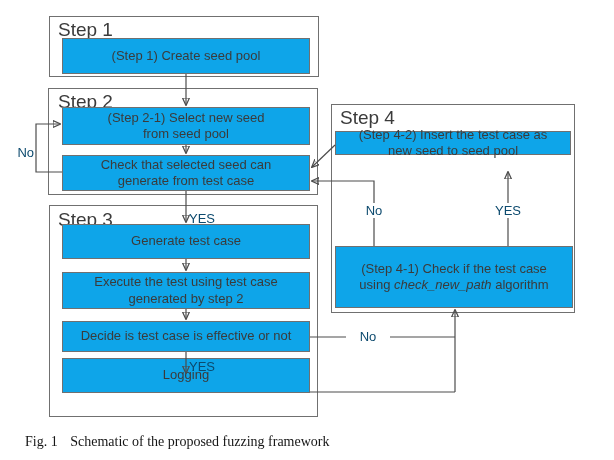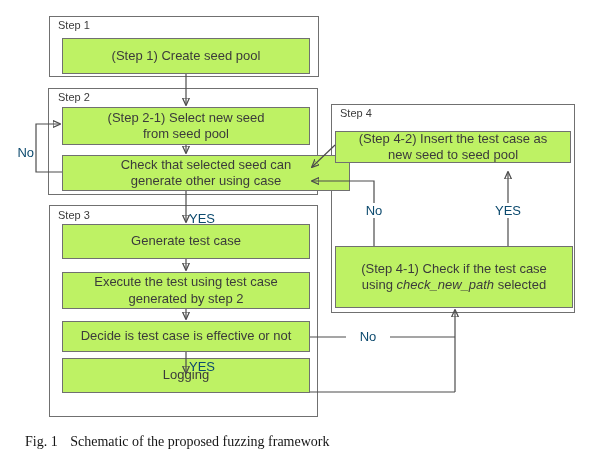--- a/index.html
+++ b/index.html
@@ -1,22 +1,22 @@
 <!DOCTYPE html>
 <html><head>
 <meta charset="utf-8">
 <style>
   html,body{margin:0;padding:0;background:#ffffff;}
   #stage{position:relative;width:614px;height:460px;background:#fff;overflow:hidden;
          font-family:"Liberation Sans",sans-serif;}
-  .box{position:absolute;box-sizing:border-box;border:1.4px solid #707070;background:#bef264;
+  .box{position:absolute;box-sizing:border-box;border:1.4px solid #707070;background:#0ea5e9;
        display:flex;flex-direction:column;align-items:center;justify-content:center;
        text-align:left;font-size:13px;line-height:16.5px;color:#3b3b3b;}
   .outer{position:absolute;box-sizing:border-box;border:1.4px solid #707070;background:#fff;}
-  .steplabel{position:absolute;font-size:11px;color:#3b3b3b;white-space:nowrap;}
+  .steplabel{position:absolute;font-size:19px;color:#3b3b3b;white-space:nowrap;}
   .lbl{position:absolute;font-size:13px;color:#0c4a6e;white-space:nowrap;z-index:6;}
   .lbl.masked{background:#fff;text-align:center;}
   .it{font-style:italic;}
   svg.flow{position:absolute;left:0;top:0;z-index:5;pointer-events:none;}
   svg.flow path{stroke:#4c4c4c;stroke-width:1.2;fill:none;}
   #caption{position:absolute;left:25px;top:434px;font-family:"Liberation Serif",serif;
            font-size:14px;color:#151515;white-space:nowrap;}
   #caption .cap-label{font-weight:normal;}
   #caption .cap-text{margin-left:9px;}
 </style>
@@ -39,50 +39,50 @@
 
   <div class="box" style="left:62px;top:38px;width:248px;height:36px;">
     <span>(Step 1) Create seed pool</span>
   </div>
 
   <div class="box" style="left:62px;top:107px;width:248px;height:38px;">
     <span>(Step 2-1) Select new seed</span>
     <span>from seed pool</span>
   </div>
 
-  <div class="box" style="left:62px;top:155px;width:288px;height:36px;">
+  <div class="box" style="left:62px;top:155px;width:248px;height:36px;">
     <span>Check that selected seed can</span>
-    <span>generate other using case</span>
+    <span>generate from test case</span>
   </div>
 
   <div class="box" style="left:62px;top:224px;width:248px;height:35px;">
     <span>Generate test case</span>
   </div>
 
   <div class="box" style="left:62px;top:272px;width:248px;height:37px;">
     <span>Execute the test using test case</span>
     <span>generated by step 2</span>
   </div>
 
   <div class="box" style="left:62px;top:321px;width:248px;height:31px;">
     <span>Decide is test case is effective or not</span>
   </div>
 
   <div class="box" style="left:62px;top:358px;width:248px;height:35px;">
     <span>Logging</span>
   </div>
 
-  <div class="box" style="left:335px;top:131px;width:236px;height:32px;">
+  <div class="box" style="left:335px;top:131px;width:236px;height:24px;">
     <span>(Step 4-2) Insert the test case as</span>
     <span>new seed to seed pool</span>
   </div>
 
   <div class="box" style="left:335px;top:246px;width:238px;height:62px;">
     <span>(Step 4-1) Check if the test case</span>
-    <span><span>using </span><span class="it">check_new_path</span><span> selected</span></span>
+    <span><span>using </span><span class="it">check_new_path</span><span> algorithm</span></span>
   </div>
 
   <svg class="flow" width="614" height="460" viewBox="0 0 614 460">
     <defs>
       <marker id="ah" viewBox="0 0 8 8" refX="7" refY="4" markerWidth="8" markerHeight="8" orient="auto" markerUnits="userSpaceOnUse">
         <path d="M0,0.6 L7.6,4 L0,7.4 Z" fill="#1c1c1c" stroke="none"></path>
       </marker>
     </defs>
     <path d="M186 74 L186 105" marker-end="url(#ah)"></path>
     <path d="M186 145 L186 153" marker-end="url(#ah)"></path>

